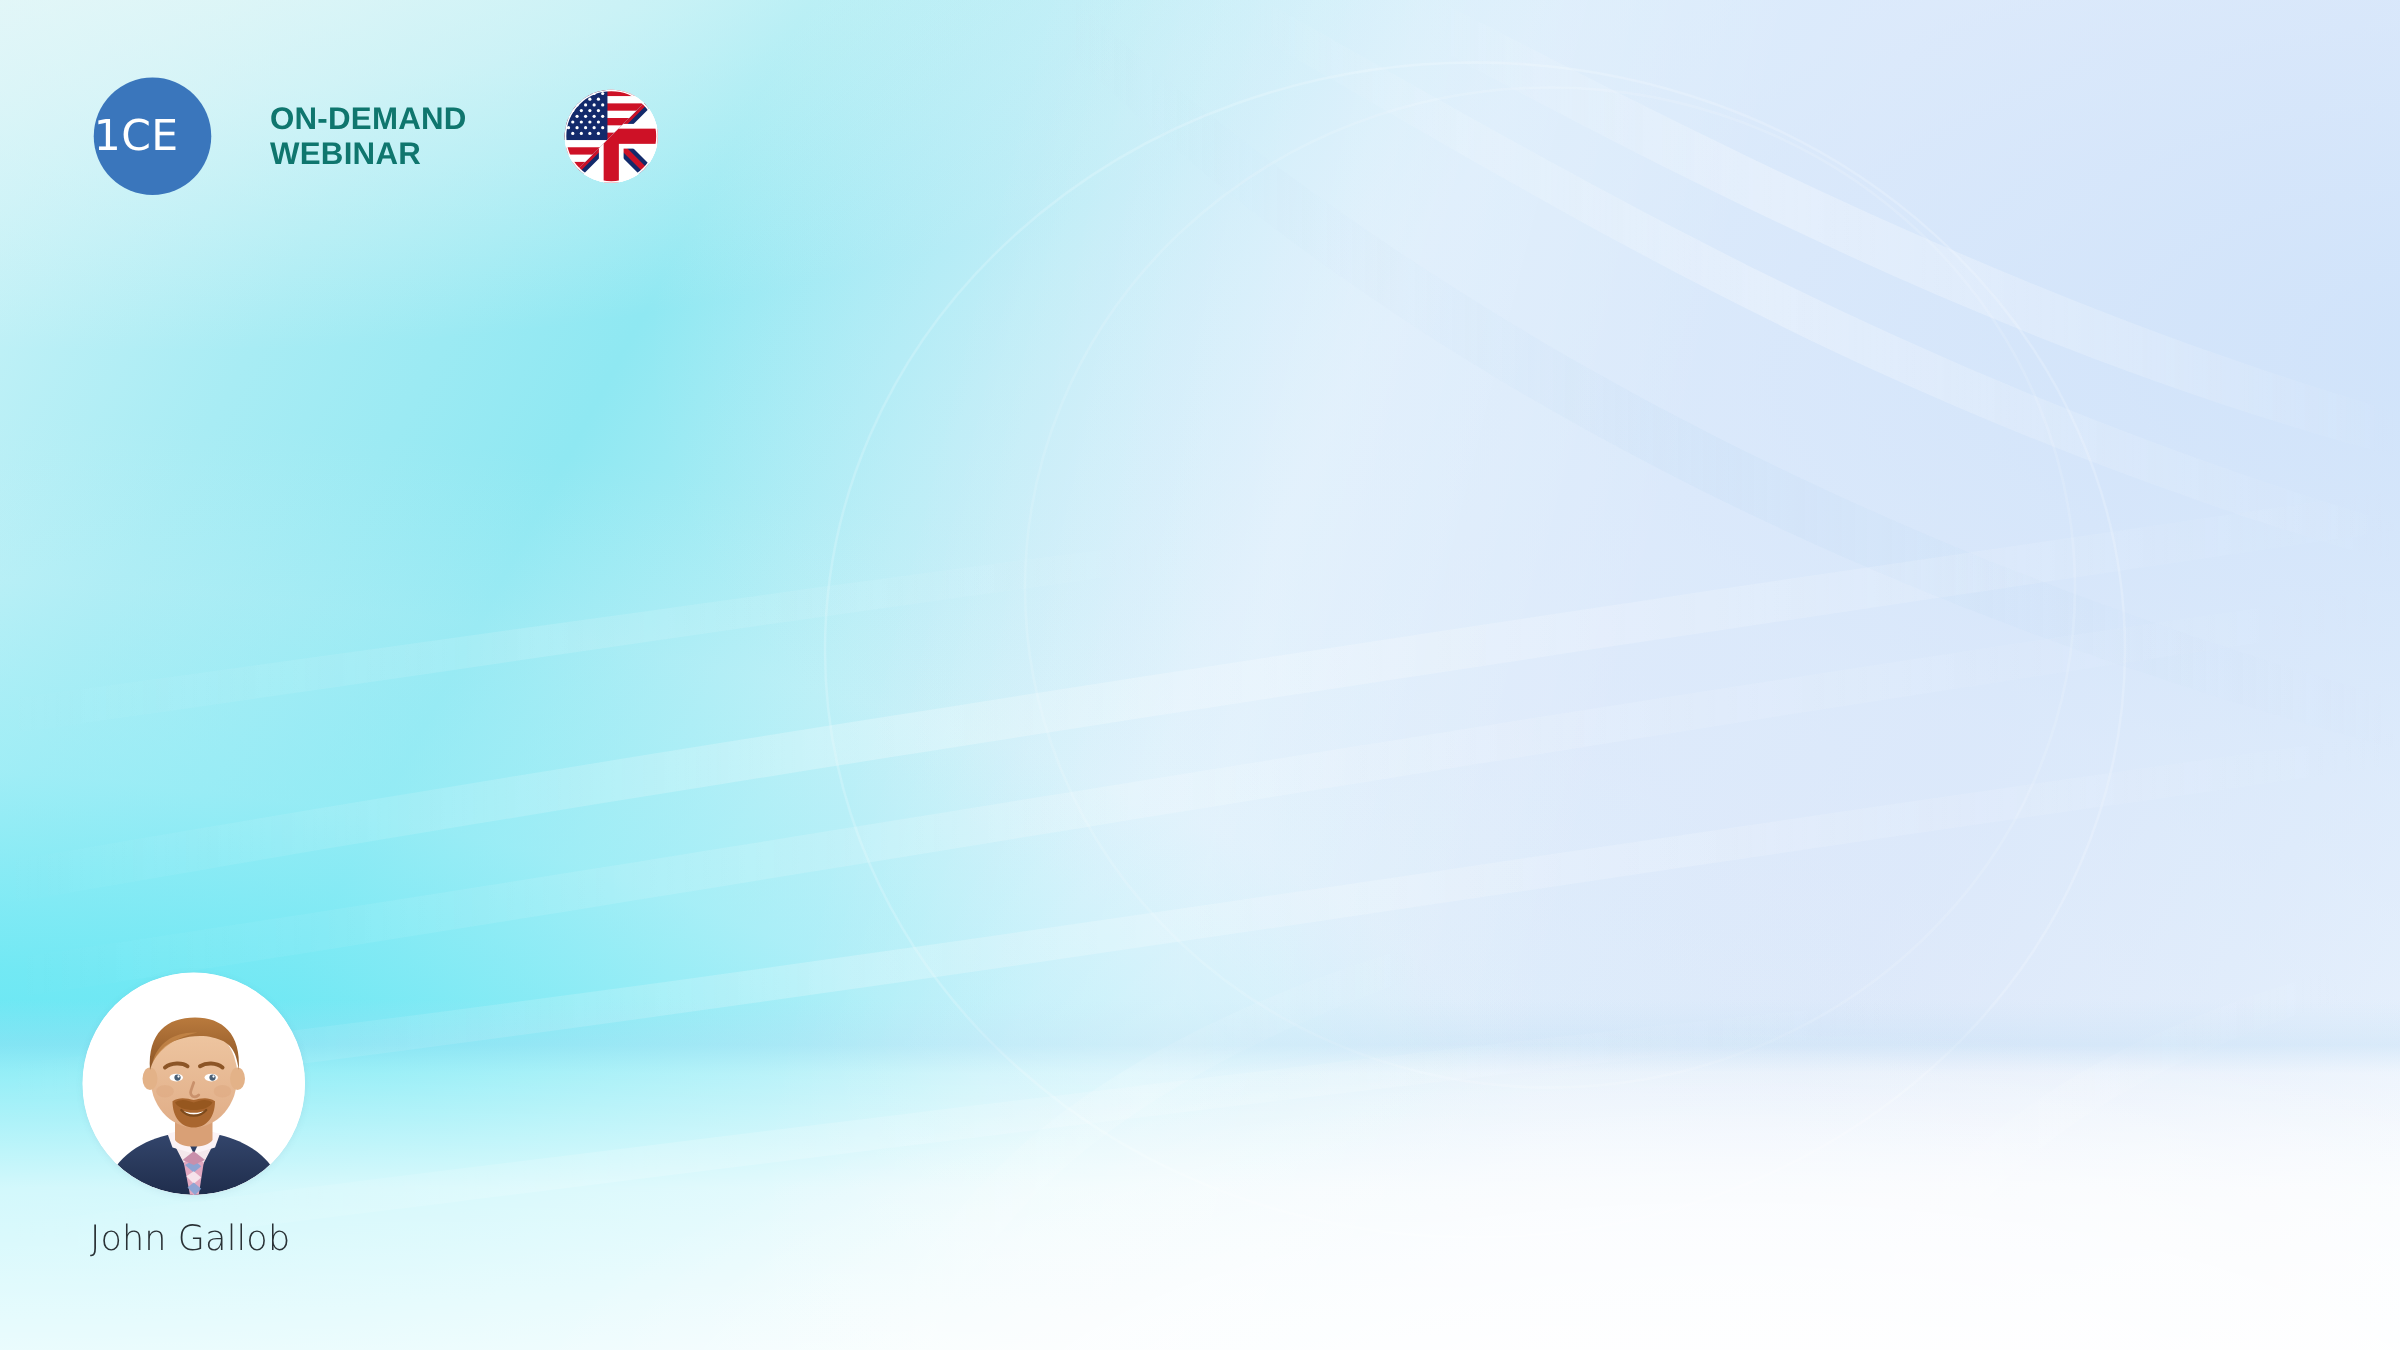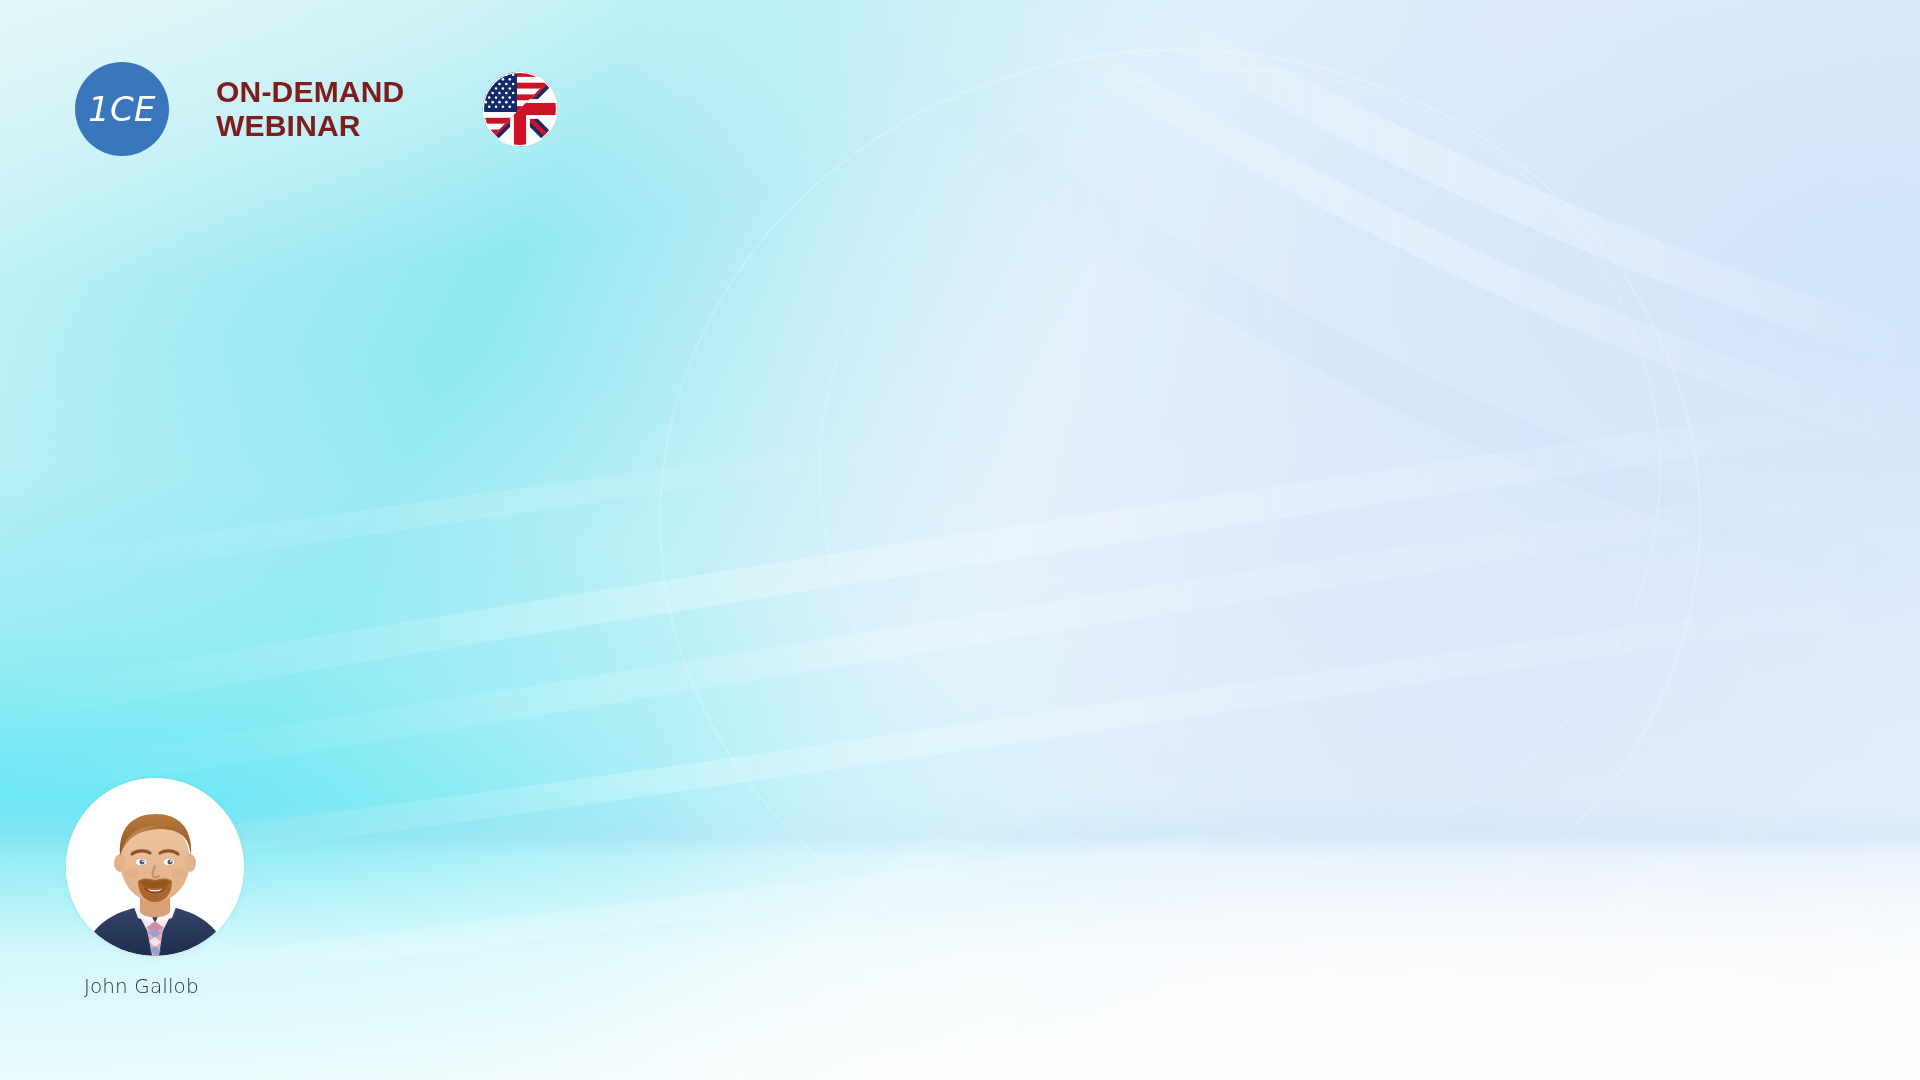--- a/index.html
+++ b/index.html
@@ -75,30 +75,29 @@
       linear-gradient(104deg,
         rgba(255,255,255,0) 38%,
         rgba(255,255,255,.22) 52%,
         rgba(255,255,255,0) 66%);
   }
 
   
   #header{position:absolute;left:75px;top:62px;display:flex;align-items:center;}
   #ce-badge{
     width:94px;height:94px;border-radius:50%;
-    display:flex;align-items:center;justify-content:center;
+    display:flex;align-items:center;
     flex:0 0 auto;
-    font-style:italic;
   }
   #ce-badge-label{
     color:#ffffff;font-size:34px;font-weight:400;letter-spacing:.3px;
     font-family:"DejaVu Sans","Liberation Sans",sans-serif;line-height:1;
   }
   #header-title{
-    margin-left:47px;color:#7f1d1d;font-weight:700;font-size:30px;
+    margin-left:47px;color:#0f766e;font-weight:700;font-size:25px;
     line-height:1.14;letter-spacing:.2px;white-space:pre-line;
     font-family:"Liberation Sans","DejaVu Sans",sans-serif;
   }
   #flag-icon{
     margin-left:78px;width:76px;height:76px;border-radius:50%;
     overflow:hidden;flex:0 0 auto;
   }
   #flag-icon svg{display:block;width:76px;height:76px;}
 
   
@@ -111,22 +110,22 @@
 
   
   #speaker{position:absolute;left:66px;top:778px;}
   #avatar{
     width:178px;height:178px;border-radius:50%;background:#ffffff;
     overflow:hidden;position:relative;
     box-shadow:0 1px 6px rgba(80,120,150,.10);
   }
   #avatar svg{display:block;width:178px;height:178px;}
   #speaker-name{
-    margin-top:18px;margin-left:18px;color:#2a3236;
-    font-size:20px;font-weight:300;letter-spacing:.1px;
+    margin-top:18px;margin-left:6px;color:#2a3236;
+    font-size:28px;font-weight:300;letter-spacing:.1px;
     font-family:"DejaVu Sans","Liberation Sans",sans-serif;
   }
 </style>
 </head>
 <body>
 
 <div id="card">
 
   <div class="bg" id="bg-base"></div>
   <div class="bg" id="bg-cyan-pool"></div>

